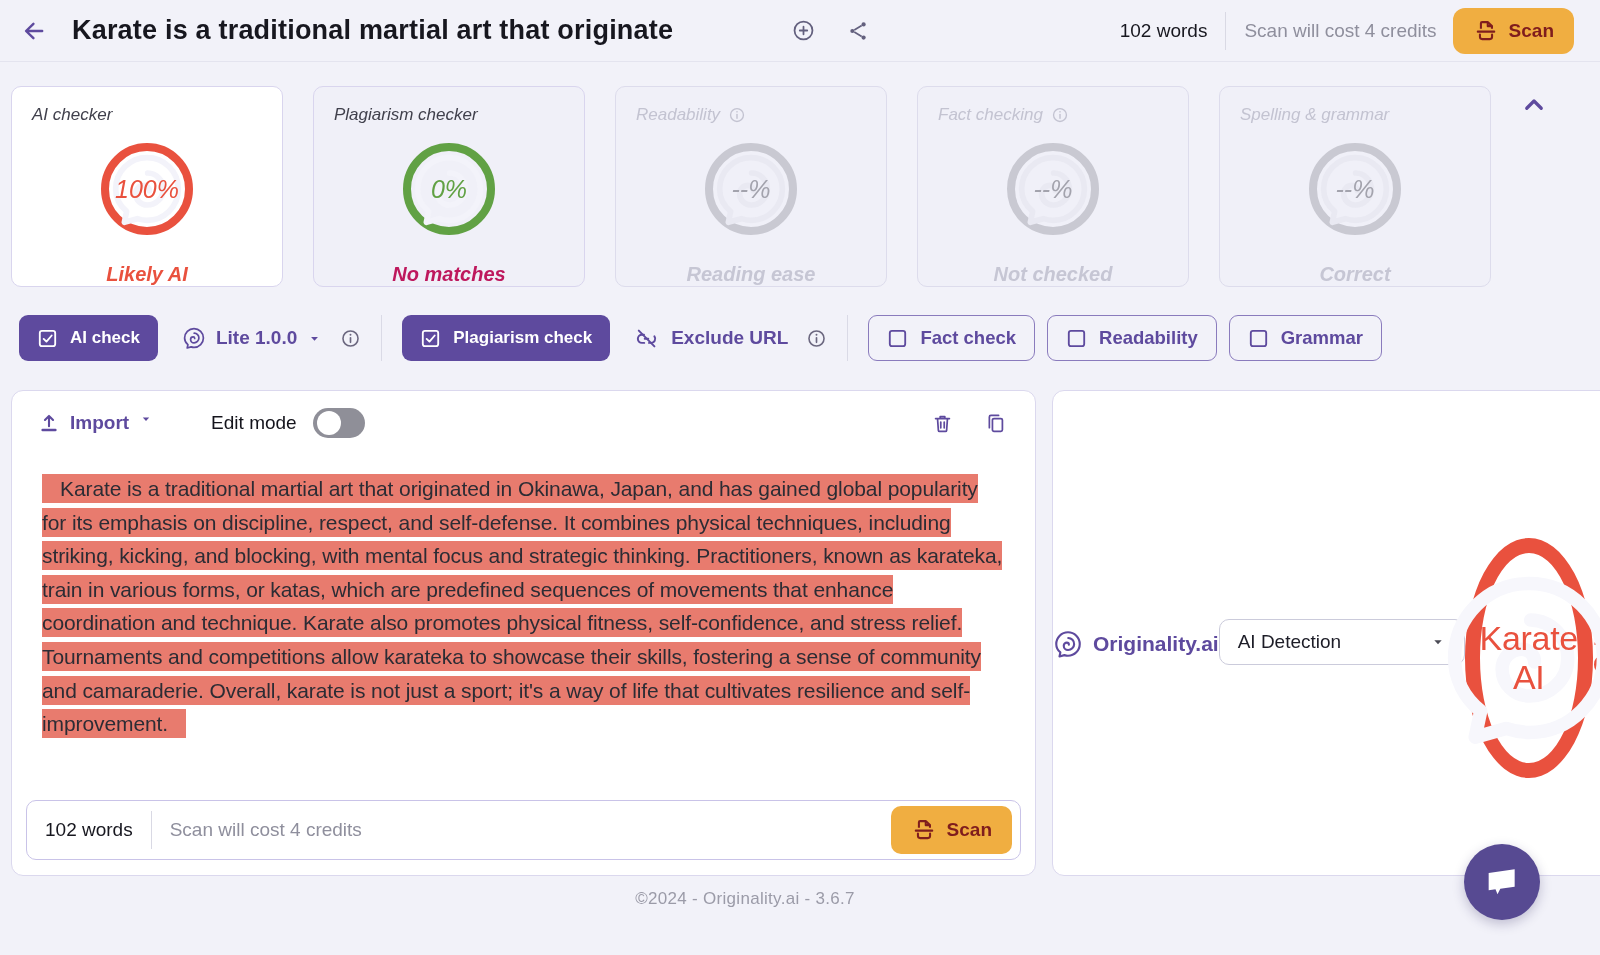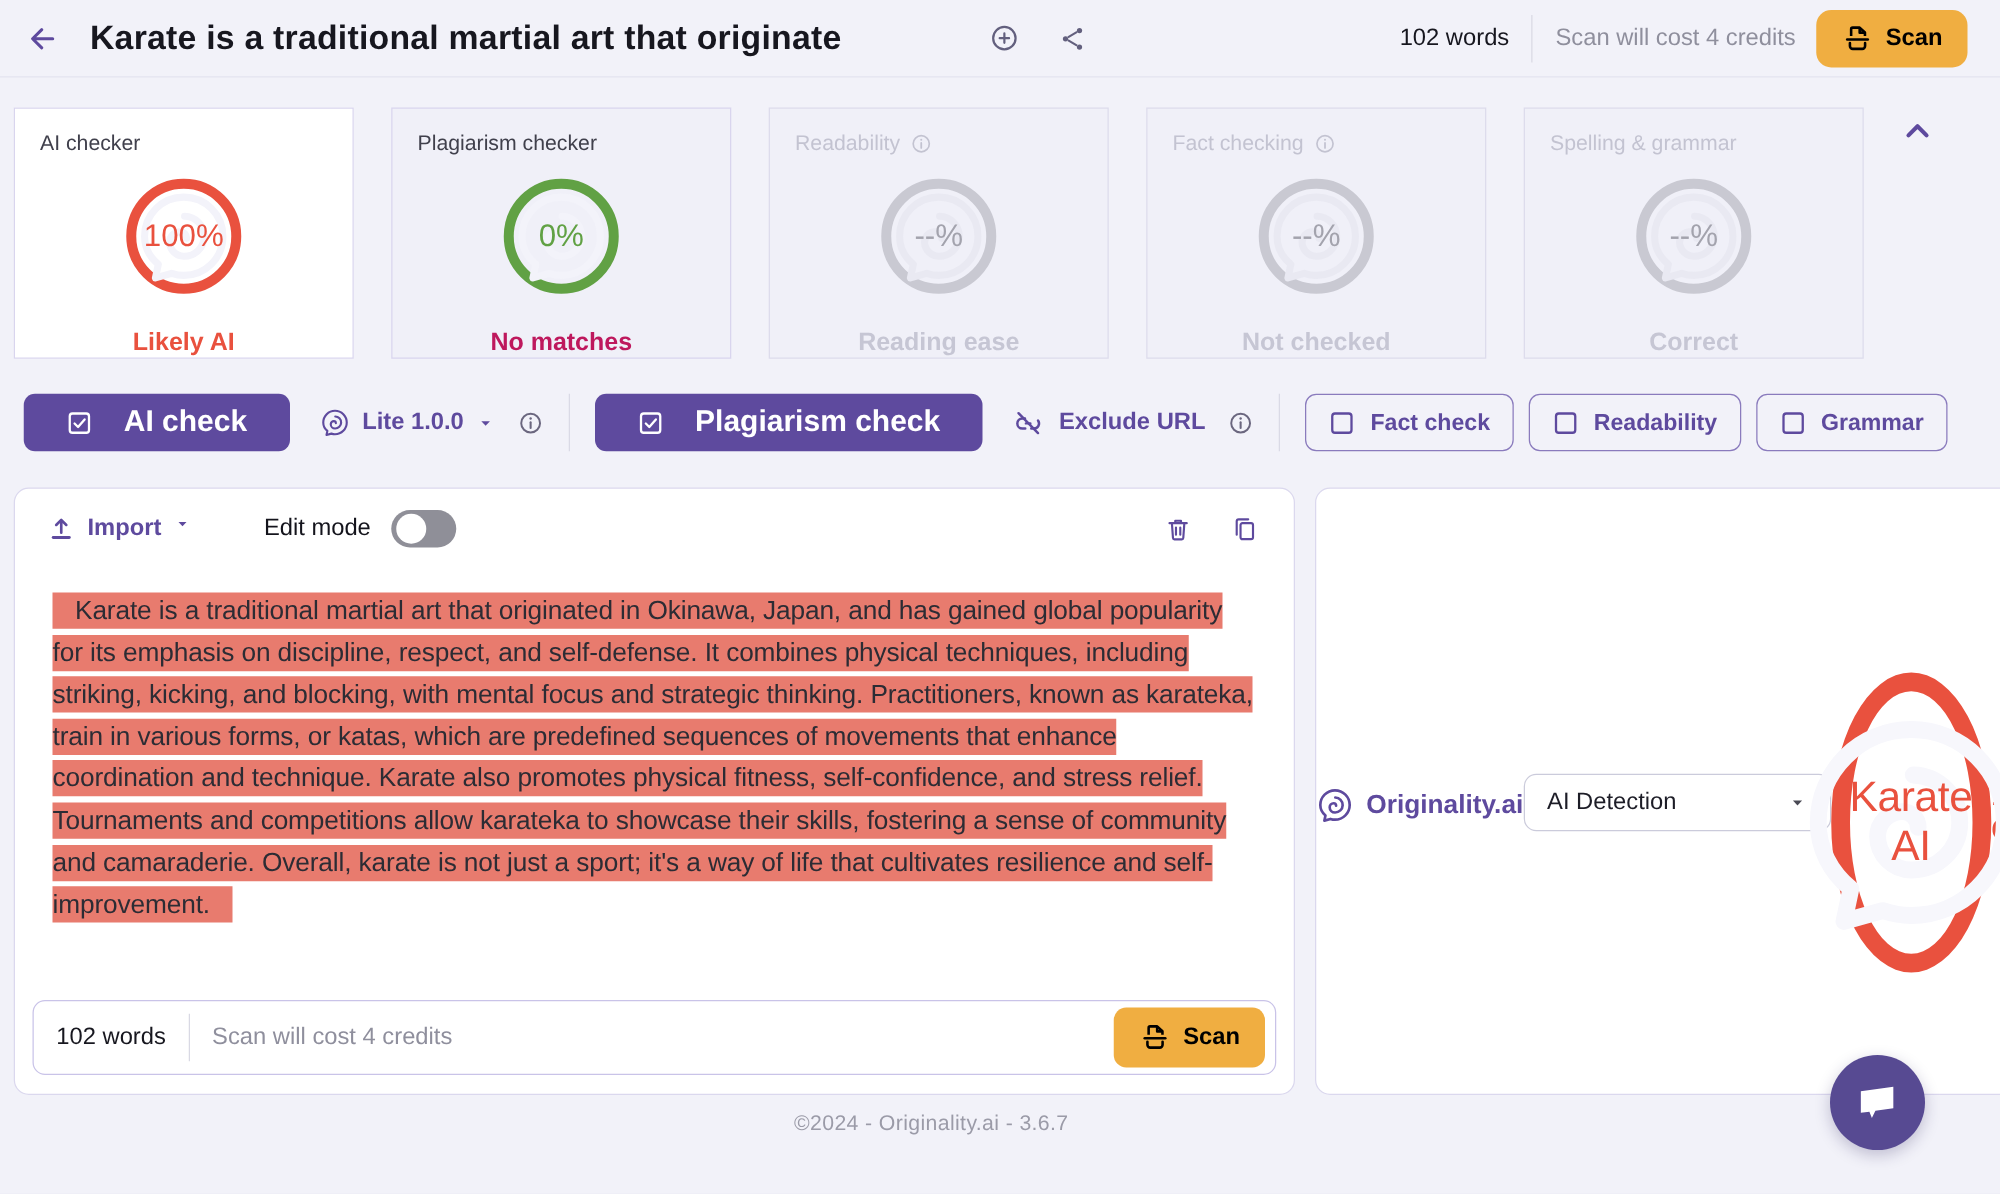--- a/index.html
+++ b/index.html
@@ -10,48 +10,48 @@
   .header { height:62px; display:flex; align-items:center; padding:0 26px 0 14px; border-bottom:1px solid #e4e4ef; }
   .icon-btn { background:none; border:none; cursor:pointer; display:flex; align-items:center; justify-content:center; }
   .back-btn { color:#5e4a9e; width:40px; height:40px; }
   .page-title { font-size:27px; font-weight:700; color:#17171f; margin-left:18px; letter-spacing:.2px; white-space:nowrap; }
   .hdr-mid-icons { display:flex; gap:30px; margin-left:118px; color:#63607e; }
   .hdr-right { margin-left:auto; display:flex; align-items:center; }
   .word-count { font-size:19px; font-weight:500; color:#17171f; }
   .vdiv { width:1px; height:38px; background:#d9d9e4; margin:0 18px; }
   .credits-note { font-size:19px; color:#8f8f9d; }
   .scan-btn { margin-left:16px; background:#f0ae41; border:none; border-radius:12px; height:46px; padding:0 20px;
-              display:flex; align-items:center; gap:10px; font-size:19px; font-weight:700; color:#000000; cursor:pointer;
+              display:flex; align-items:center; gap:10px; font-size:19px; font-weight:700; color:#7f1d1d; cursor:pointer;
               font-family:"Liberation Sans", sans-serif; }
 
   
   .cards-row { display:flex; margin:24px 16px 0 11px; }
   .cards { display:flex; gap:30px; }
-  .card { flex:0 0 272px; height:201px; border-radius:0; padding:18px 20px; border:1px solid #d9d5ee; }
+  .card { flex:0 0 272px; height:201px; border-radius:10px; padding:18px 20px; border:1px solid #d9d5ee;font-style:italic; }
   .card.active { background:#ffffff; }
   .card.normal { background:#f0f0f8; }
   .card.disabled { background:#f0f0f8; border-color:#dddcec; }
   .card-title { font-size:17px; color:#40404c; display:flex; align-items:center; gap:8px; }
   .card.disabled .card-title { color:#c3c3d1; }
   .card-body { display:flex; align-items:center; gap:26px; margin-top:18px;flex-direction:column; }
   .ring { width:92px; height:92px; flex:0 0 92px; border-radius:50%; display:flex; align-items:center; justify-content:center; position:relative; }
   .ring svg.wm { position:absolute; inset:-2px; width:80px; height:80px; margin:auto; }
   .ring-value { font-size:25px; font-weight:500; z-index:1; }
   .ring-red { border:8px solid #e9513e; } .ring-red .ring-value { color:#e9513e; }
   .ring-green { border:8px solid #61a144; } .ring-green .ring-value { color:#61a144; }
   .ring-grey { border:8px solid #c9c9d2; } .ring-grey .ring-value { color:#a3a3ad; }
   .card-label { font-size:20px; font-weight:700; line-height:1.35; }
   .lbl-red { color:#e9513e; } .lbl-green { color:#be185d; } .lbl-grey { color:#c6c6d4; }
   .collapse-btn { margin-left:26px; margin-top:2px; color:#5e4a9e; width:34px; height:34px; }
   .wm-light { color:#f3f3fa; } .wm-dim { color:#e9e9f2; }
 
   
   .toolbar { display:flex; align-items:center; margin:28px 0 0 19px; height:46px; }
-  .btn-primary { background:#5e4a9e; color:#fff; border:none; height:46px; border-radius:9px; padding:0 34px;
-                 display:flex; align-items:center; gap:25px; font-size:24px; font-weight:600; cursor:pointer;
+  .btn-primary { background:#5e4a9e; color:#fff; border:none; height:46px; border-radius:9px; padding:0 18px;
+                 display:flex; align-items:center; gap:12px; font-size:17px; font-weight:600; cursor:pointer;
                  font-family:"Liberation Sans", sans-serif; }
   .model-select { display:flex; align-items:center; gap:10px; color:#5e4a9e; font-size:19px; font-weight:600; margin-left:24px; cursor:pointer; }
   .info-ic { color:#6b677f; margin-left:18px; display:flex; }
   .tdiv { width:1px; height:46px; background:#dadae6; margin:0 20px; flex:0 0 1px; }
   .link-action { display:flex; align-items:center; gap:12px; color:#5e4a9e; font-size:19px; font-weight:600; cursor:pointer; }
   .btn-outline { height:46px; border:1.5px solid #8a7bbd; border-radius:9px; padding:0 18px; background:transparent;
                  display:flex; align-items:center; gap:12px; color:#5e4a9e; font-size:18.5px; font-weight:600;
                  margin-right:12px; cursor:pointer; font-family:"Liberation Sans", sans-serif; }
 
   

